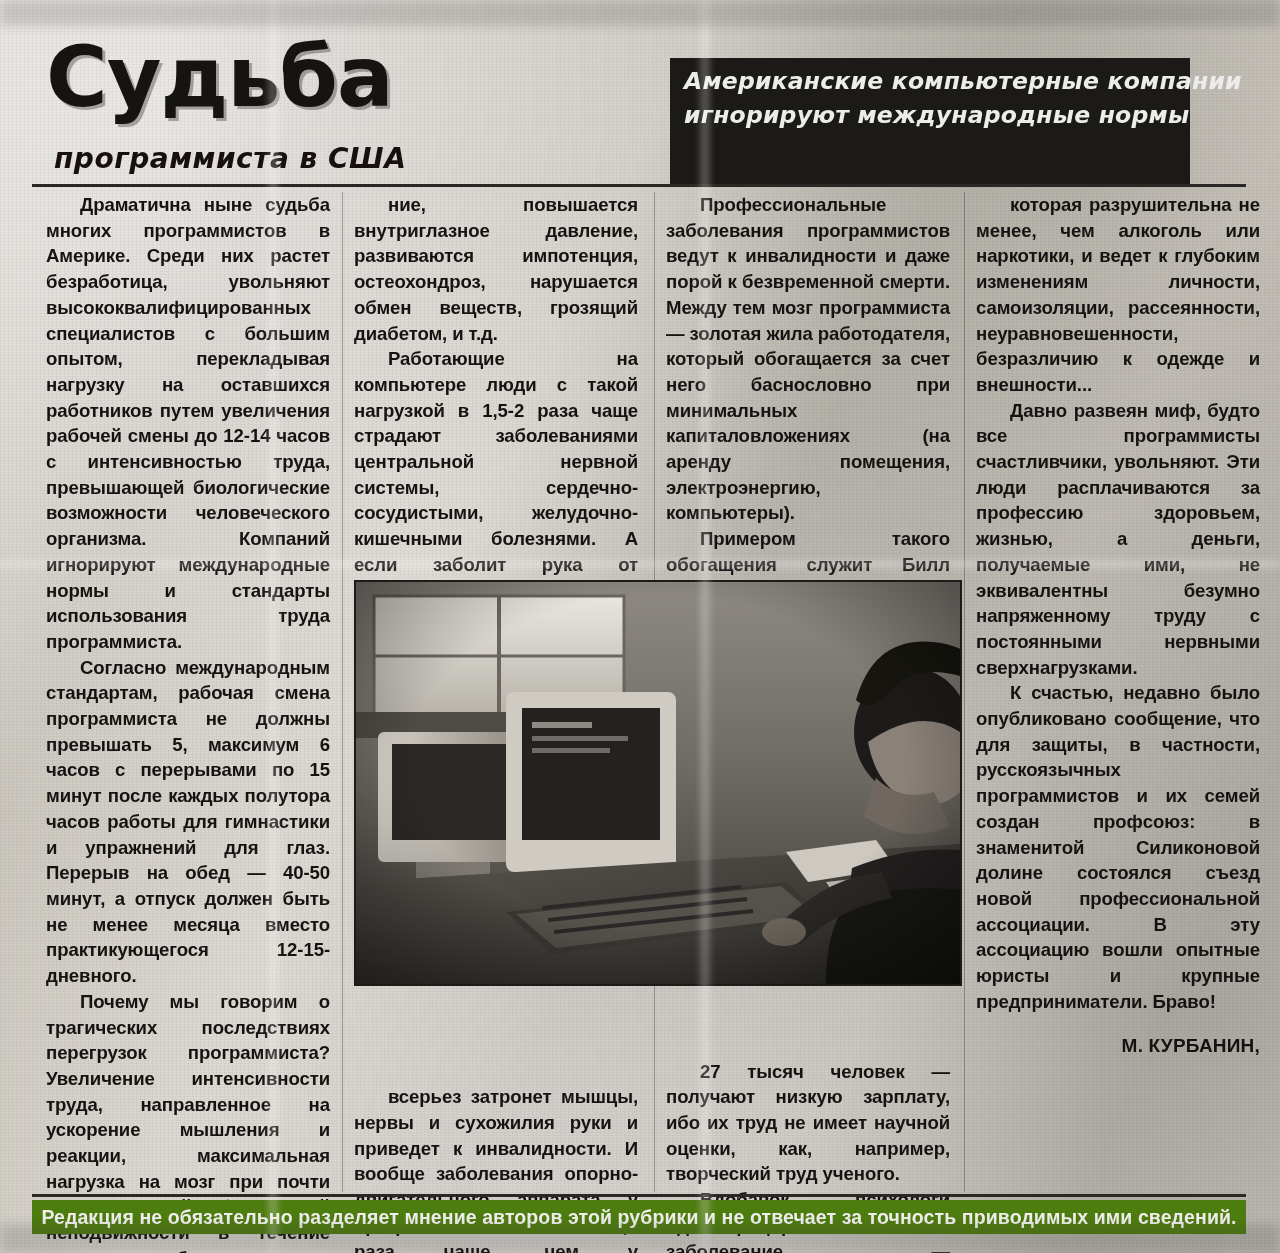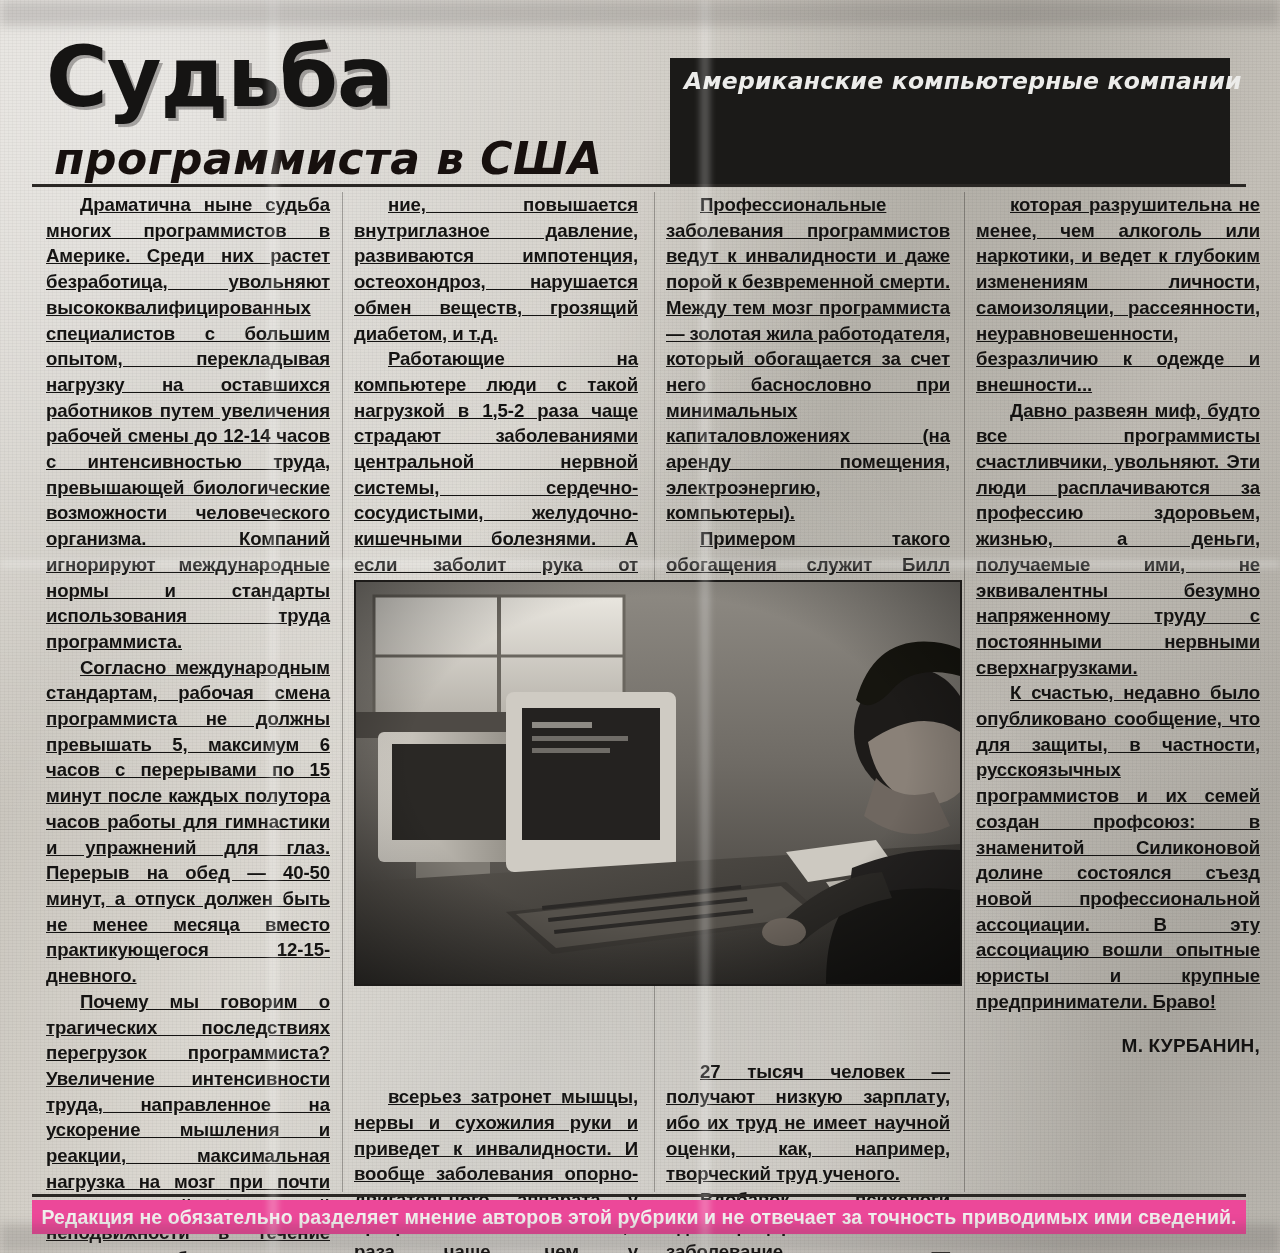--- a/index.html
+++ b/index.html
@@ -41,28 +41,28 @@
     letter-spacing:-1px;
     line-height:82px;
     color:#151413;
     text-shadow:3px 3px 0 rgba(40,38,36,.35);
     position:absolute;left:14px;top:8px;text-align:right;
   }
   .title-sub{
     font-family:"DejaVu Sans", sans-serif;
     font-weight:bold;
     font-style:italic;
-    font-size:44px;
+    font-size:28px;
     line-height:42px;
     color:#17100e;
     position:absolute;left:22px;top:110px;
     letter-spacing:.5px;
   }
   .kicker{
-    position:absolute;left:638px;top:30px;width:560px;height:126px;
+    position:absolute;left:638px;top:30px;width:520px;height:126px;
     background:#1b1a18;
     color:#ececea;
     padding:6px 10px 4px 14px;
     box-sizing:border-box;
     font-family:"DejaVu Sans", sans-serif;
     font-weight:bold;font-style:italic;
     font-size:23.5px;line-height:34px;
     letter-spacing:.2px;
   }
   .kicker div{white-space:nowrap;}
@@ -74,21 +74,21 @@
   .col{
     position:absolute;top:0;width:284px;
     font-size:18.6px;
     line-height:25.7px;
     text-align:justify;
     font-weight:bold;
     font-family:"Liberation Sans", sans-serif;
     color:#141312;
     letter-spacing:-.1px;
   }
-  .col p{margin:0;text-indent:34px;text-decoration:underline;}
+  .col p{margin:0;text-indent:34px;}
   #c1{left:14px;}
   #c2{left:322px;}
   #c3{left:634px;}
   #c4{left:944px;width:284px;}
   .vline{position:absolute;top:0;width:1px;height:1000px;background:rgba(40,38,34,.35);}
   #v1{left:310px;} #v2{left:622px;} #v3{left:932px;}
   
   .photo{
     position:absolute;left:322px;top:388px;width:604px;height:402px;
     background:linear-gradient(180deg,#6e6a64,#35322e);
@@ -97,21 +97,21 @@
   }
   .photo svg{display:block;width:100%;height:100%;}
   
   .signature{
     margin-top:18px;text-align:right;font-weight:bold;
     font-size:19px;line-height:25.5px;letter-spacing:.2px;
   }
   
   .footer{
     position:absolute;left:14px;top:1192px;width:1214px;height:34px;
-    background:#ec4899;color:#f0efed;
+    background:#4d7c0f;color:#f0efed;
     font-family:"Liberation Sans", sans-serif;
     font-weight:bold;font-size:19.5px;
     display:flex;align-items:center;justify-content:center;
     letter-spacing:.1px;
   }
   
   .crease{position:absolute;background:rgba(255,255,255,.25);}
   .crease.v{top:0;width:10px;height:1253px;filter:blur(3px);}
   .crease.h{left:0;height:8px;width:1280px;filter:blur(3px);}
   .shadow{position:absolute;background:rgba(60,58,54,.18);filter:blur(5px);}
@@ -121,20 +121,21 @@
 
 <div class="paper"></div>
 
 <div class="sheet">
 
   <div class="masthead">
     <div class="title-main">Судьба</div>
     <div class="title-sub">программиста в США</div>
     <div class="kicker">
       <div>Американские компьютерные компании</div>
+      <div>игнорируют международные нормы</div>
     </div>
   </div>
 
   <div class="rule-top"></div>
 
   <div class="cols">
     <div class="vline" id="v1"></div>
     <div class="vline" id="v2"></div>
     <div class="vline" id="v3"></div>
 

